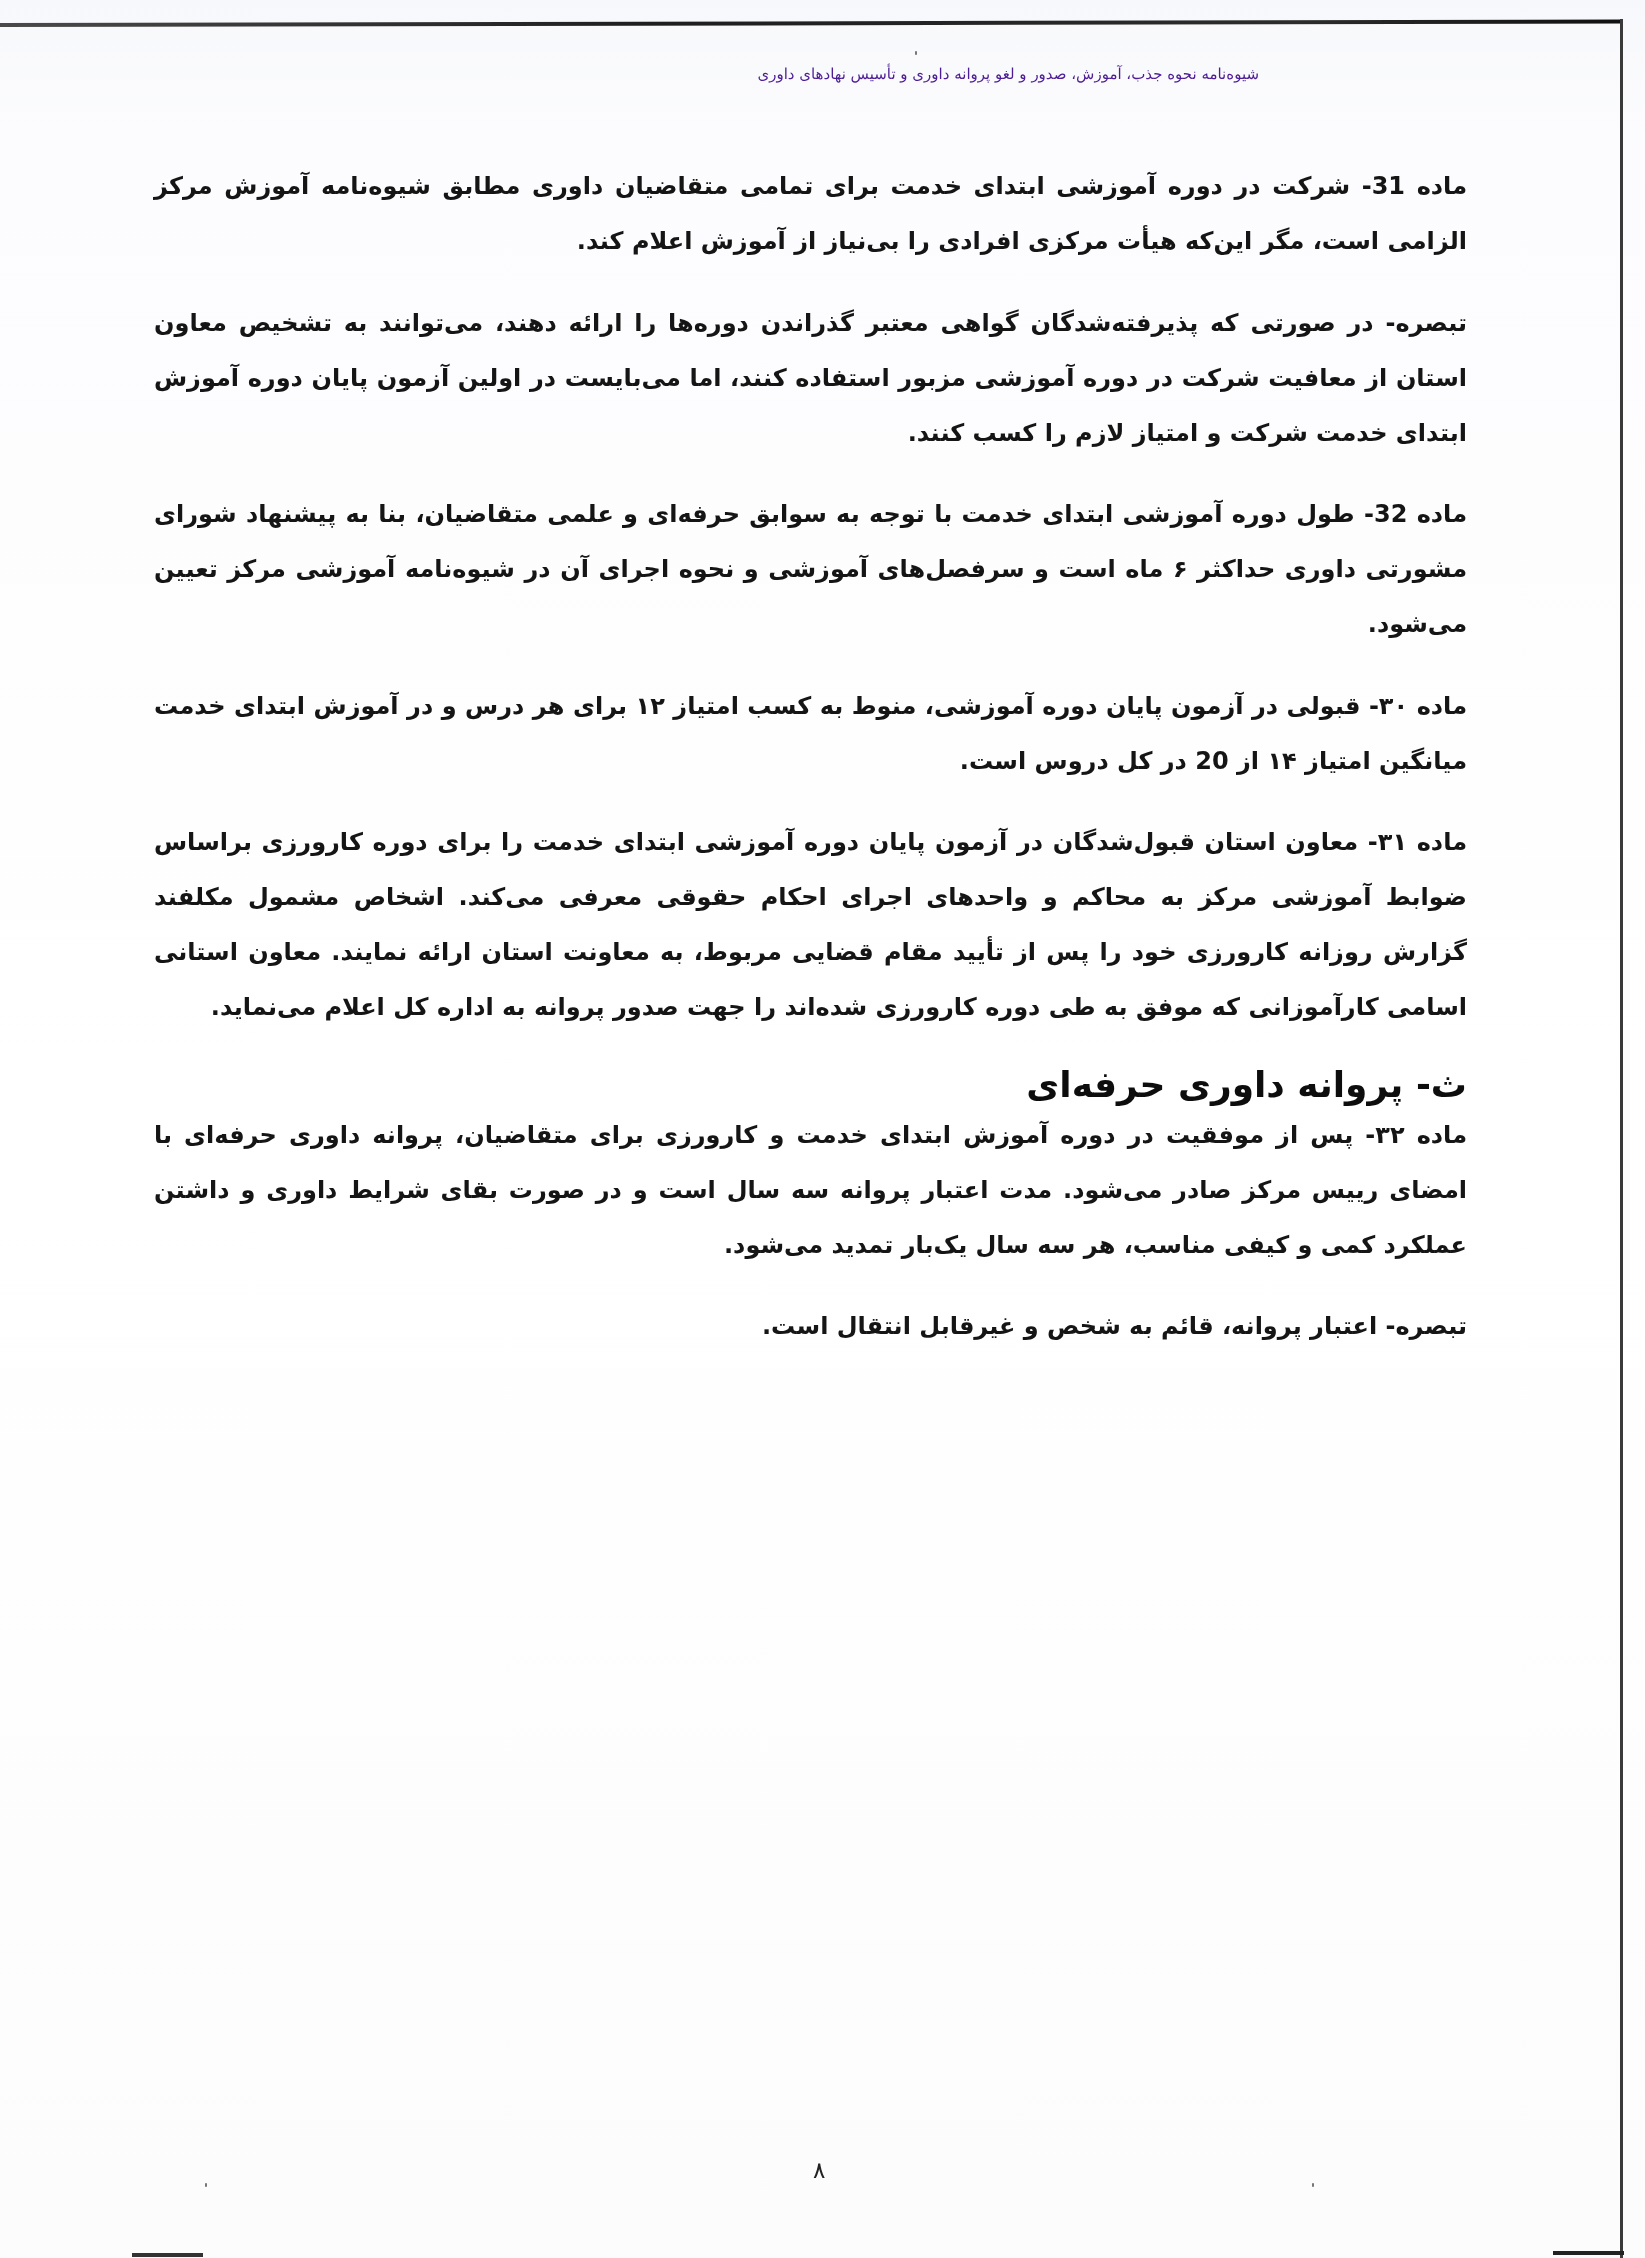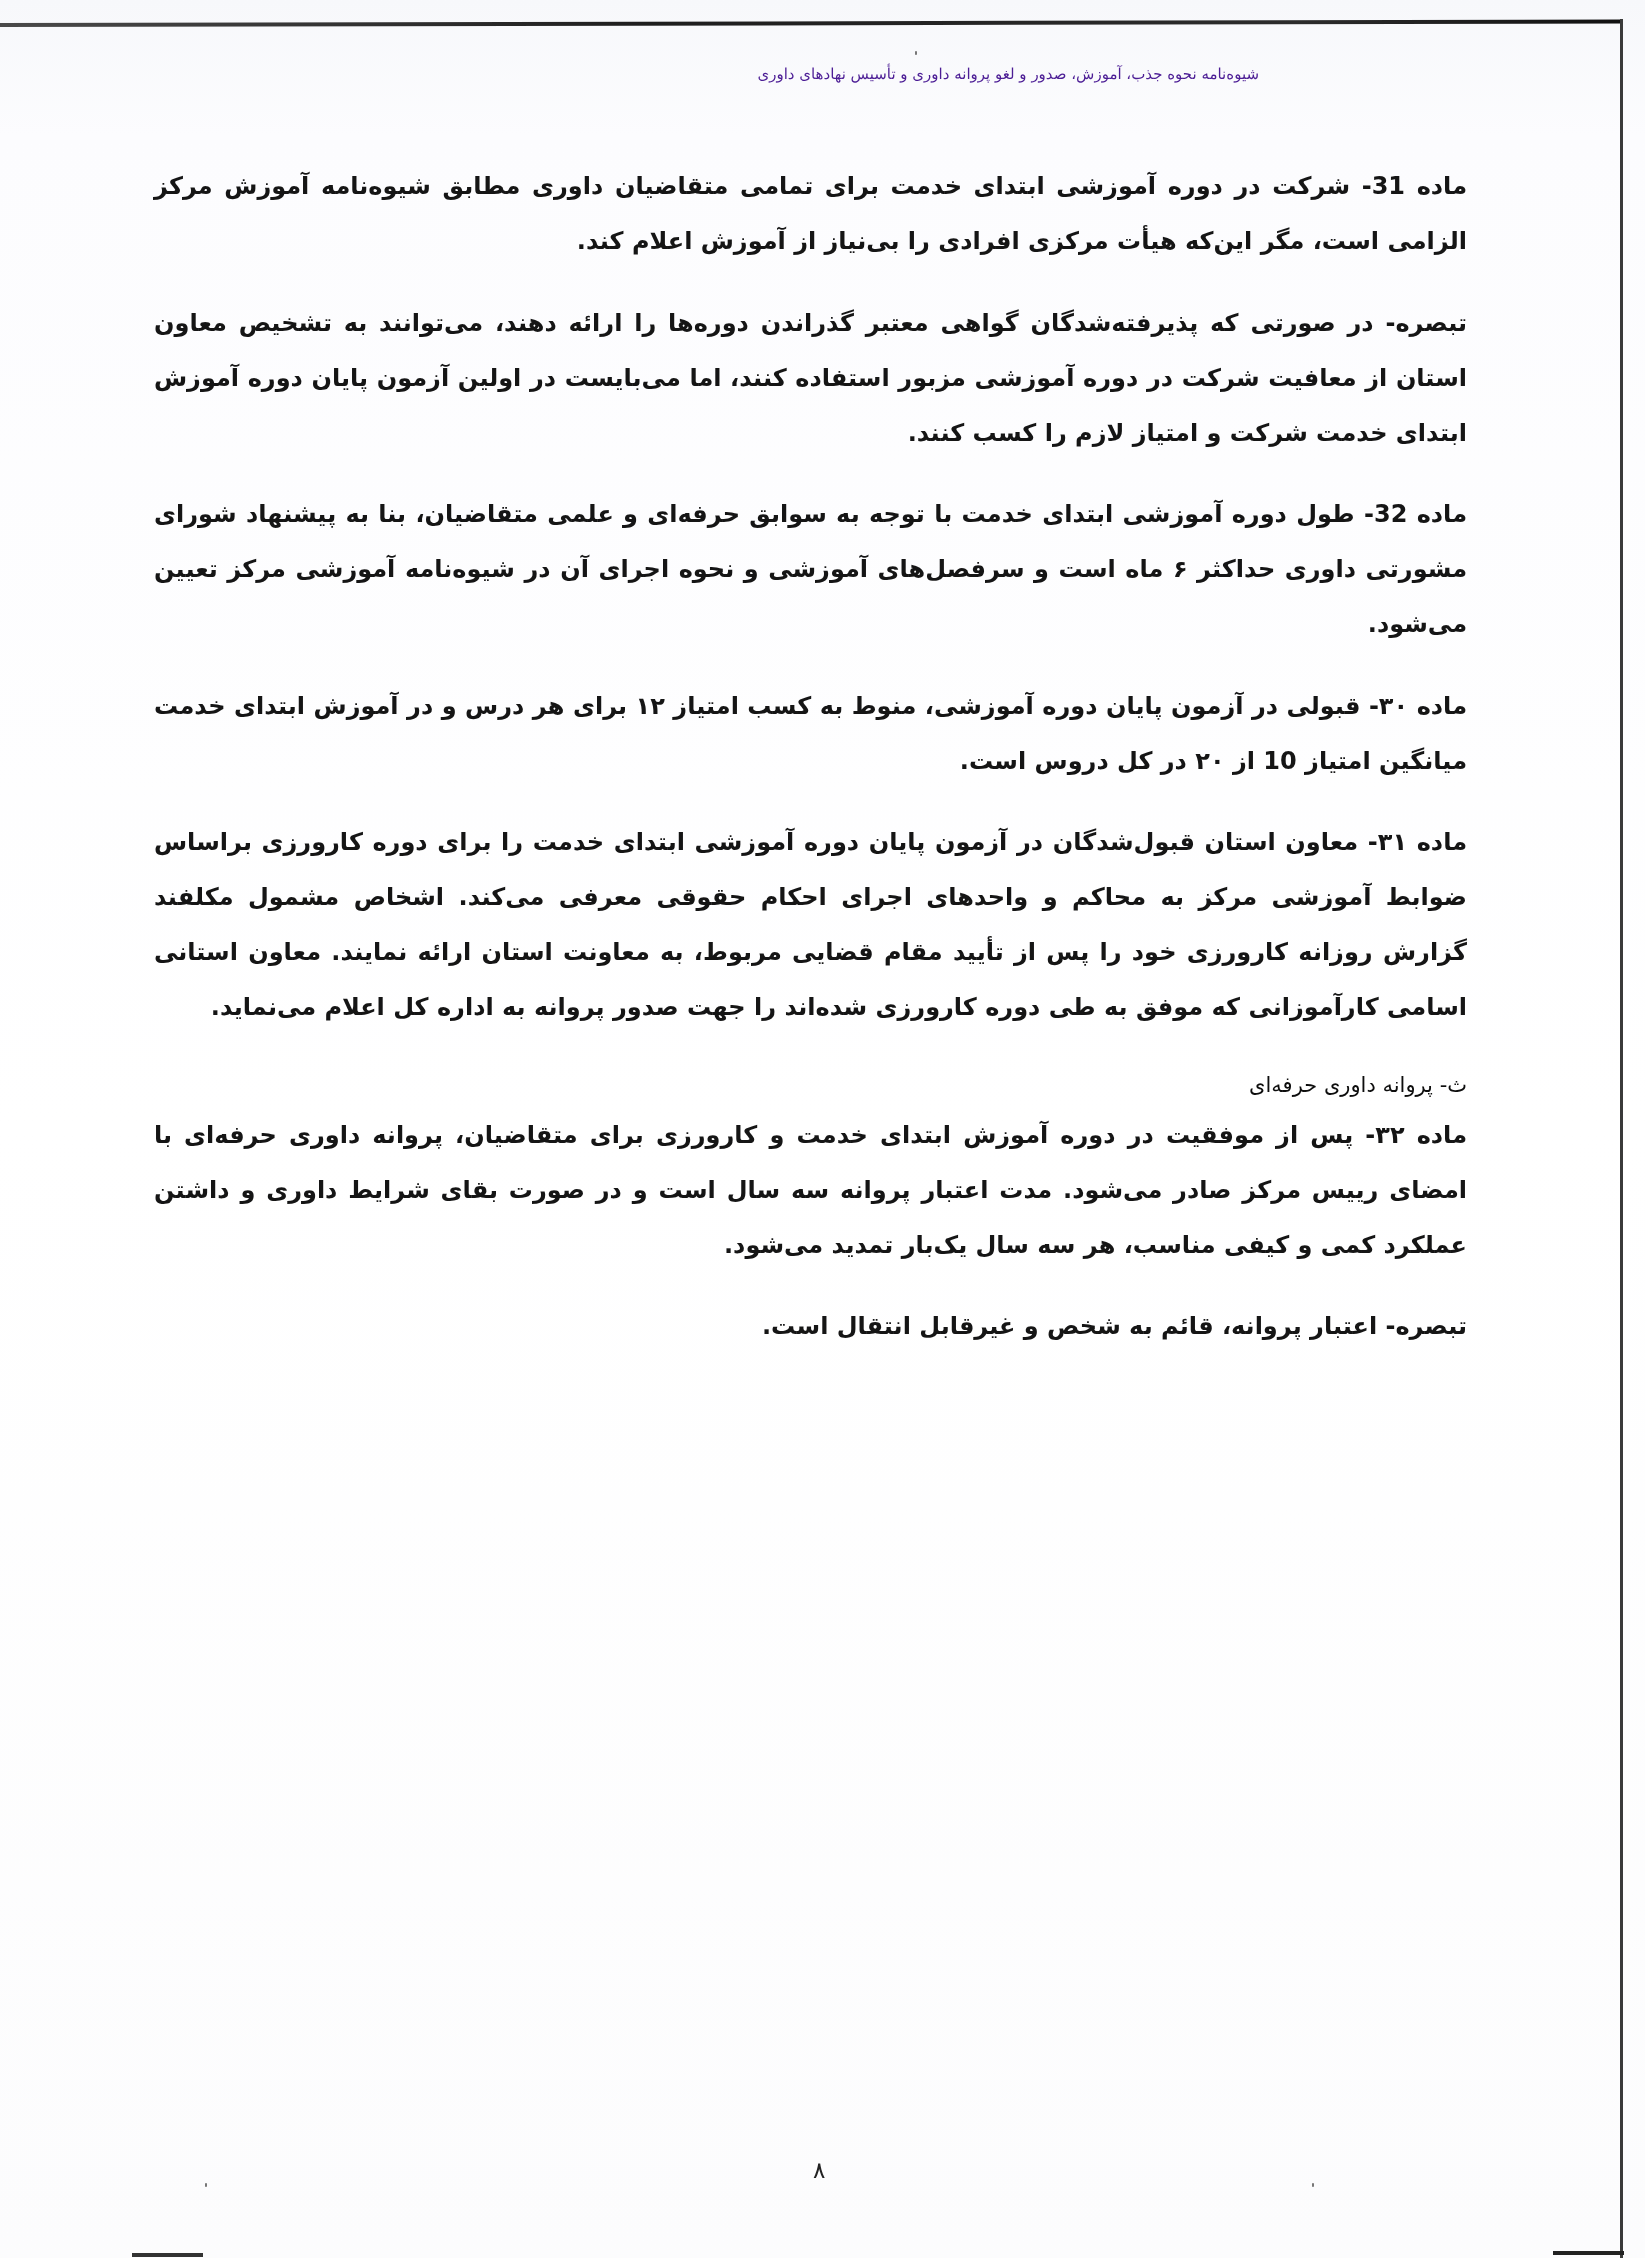--- a/index.html
+++ b/index.html
@@ -56,22 +56,22 @@
       font-size: 24px;
       line-height: 55px;
       color: #151515;
     }
     .content p {
       margin: 0 0 26.5px 0;
       text-align-last: right;
     }
     .content h2 {
       margin: 17.6px 0 0 0;
-      font-size: 21px;
-      font-weight: normal;
+      font-size: 36px;
+      font-weight: bold;
       line-height: 46px;
       color: #0d0d0d;
     }
     .content .after-heading { margin-top: 0; }
     .page-number {
       position: absolute;
       top: 2157px;
       left: 813px;
       font-family: "DejaVu Sans", sans-serif;
       font-size: 23px;
@@ -87,21 +87,21 @@
 <div class="rule-right"></div>
 <div class="rule-bottom-left"></div>
 <div class="rule-bottom-right"></div>
 
 <div class="running-header">شیوه‌نامه نحوه جذب، آموزش، صدور و لغو پروانه داوری و تأسیس نهادهای داوری</div>
 
 <div class="content">
   <p>ماده 31- شرکت در دوره آموزشی ابتدای خدمت برای تمامی متقاضیان داوری مطابق شیوه‌نامه آموزش مرکز الزامی است، مگر این‌که هیأت مرکزی افرادی را بی‌نیاز از آموزش اعلام کند.</p>
   <p>تبصره- در صورتی که پذیرفته‌شدگان گواهی معتبر گذراندن دوره‌ها را ارائه دهند، می‌توانند به تشخیص معاون استان از معافیت شرکت در دوره آموزشی مزبور استفاده کنند، اما می‌بایست در اولین آزمون پایان دوره آموزش ابتدای خدمت شرکت و امتیاز لازم را کسب کنند.</p>
   <p>ماده 32- طول دوره آموزشی ابتدای خدمت با توجه به سوابق حرفه‌ای و علمی متقاضیان، بنا به پیشنهاد شورای مشورتی داوری حداکثر ۶ ماه است و سرفصل‌های آموزشی و نحوه اجرای آن در شیوه‌نامه آموزشی مرکز تعیین می‌شود.</p>
-  <p>ماده ۳۰- قبولی در آزمون پایان دوره آموزشی، منوط به کسب امتیاز ۱۲ برای هر درس و در آموزش ابتدای خدمت میانگین امتیاز 10 از ۲۰ در کل دروس است.</p>
+  <p>ماده ۳۰- قبولی در آزمون پایان دوره آموزشی، منوط به کسب امتیاز ۱۲ برای هر درس و در آموزش ابتدای خدمت میانگین امتیاز ۱۴ از 20 در کل دروس است.</p>
   <p>ماده ۳۱- معاون استان قبول‌شدگان در آزمون پایان دوره آموزشی ابتدای خدمت را برای دوره کارورزی براساس ضوابط آموزشی مرکز به محاکم و واحدهای اجرای احکام حقوقی معرفی می‌کند. اشخاص مشمول مکلفند گزارش روزانه کارورزی خود را پس از تأیید مقام قضایی مربوط، به معاونت استان ارائه نمایند. معاون استانی اسامی کارآموزانی که موفق به طی دوره کارورزی شده‌اند را جهت صدور پروانه به اداره کل اعلام می‌نماید.</p>
 
   <h2>ث- پروانه داوری حرفه‌ای</h2>
 
   <p class="after-heading">ماده ۳۲- پس از موفقیت در دوره آموزش ابتدای خدمت و کارورزی برای متقاضیان، پروانه داوری حرفه‌ای با امضای رییس مرکز صادر می‌شود. مدت اعتبار پروانه سه سال است و در صورت بقای شرایط داوری و داشتن عملکرد کمی و کیفی مناسب، هر سه سال یک‌بار تمدید می‌شود.</p>
   <p>تبصره- اعتبار پروانه، قائم به شخص و غیرقابل انتقال است.</p>
 </div>
 
 <div class="page-number">۸</div>
 

